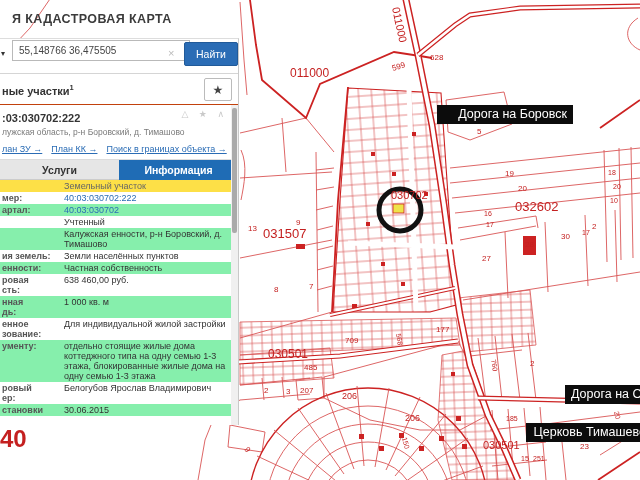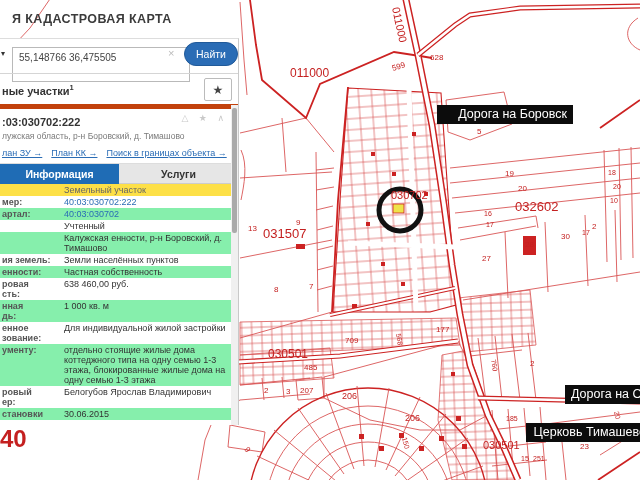--- a/index.html
+++ b/index.html
@@ -9,28 +9,28 @@
   #map-svg{position:absolute;left:0;top:0;z-index:0;}
   .map-box{position:absolute;z-index:1;background:#0c0c0c;color:#fff;
            font-size:12.5px;padding:2px 6px 3px 6px;white-space:nowrap;overflow:hidden;text-align:right;}
   
   .page-title{position:absolute;left:12px;top:12px;z-index:3;
               font-size:12.5px;font-weight:700;letter-spacing:.4px;color:#3b3b3b;}
   .ui-left{position:absolute;left:0;top:38px;width:238px;height:386px;z-index:2;
            background:#fff;border-right:1px solid #c9c9c9;border-top:1px solid #ddd;}
   .search-row{position:relative;height:34px;}
   .dd-caret{position:absolute;left:1px;top:10px;font-size:8px;color:#333;cursor:pointer;}
-  .search-input{position:absolute;left:12px;top:8px;width:156px;height:19px;
-                border:1px solid #b9b9b9;font-size:10px;color:#444;padding:0 14px 14px 6px;
+  .search-input{position:absolute;left:12px;top:1px;width:156px;height:19px;
+                border:1px solid #b9b9b9;font-size:10px;color:#444;padding:0 14px 0 6px;
                 font-family:"Liberation Sans",sans-serif;}
   .clear-x{position:absolute;left:168px;top:9px;font-size:11px;color:#bbb;cursor:pointer;line-height:1;}
   .find-btn{position:absolute;left:184px;top:3px;width:54px;height:24px;background:#2a6cb5;
-            color:#fff;border:1px solid #215a99;border-radius:12px;font-size:10.5px;
+            color:#fff;border:1px solid #215a99;border-radius:2px;font-size:10.5px;
             font-family:"Liberation Sans",sans-serif;cursor:pointer;}
-  .results-row{position:relative;height:30px;border-top:1px solid #d5d5d5;border-bottom:5px solid #c2410c;}
+  .results-row{position:relative;height:30px;border-top:1px solid #d5d5d5;border-bottom:1px solid #c2410c;}
   .results-title{position:absolute;left:2px;top:9px;font-size:11px;font-weight:700;color:#333;}
   .results-title sup{font-size:7.5px;}
   .fav-btn{position:absolute;left:204px;top:4px;width:28px;height:23px;background:#fff;
            border:1px solid #bbb;border-radius:2px;font-size:12px;color:#444;cursor:pointer;padding:0;}
   
   .parcel-card{position:relative;height:320px;overflow:hidden;}
   .pc-head{position:relative;padding:3px 0 0 2px;}
   .pc-id{font-size:11px;font-weight:700;color:#333;}
   .pc-icons{position:absolute;right:10px;top:4px;font-size:9px;color:#c9c9c9;letter-spacing:4px;}
   .pc-addr{font-size:8.5px;color:#7a7a7a;padding:2px 8px 3px 2px;line-height:1.15;}
@@ -232,22 +232,22 @@
       <span class="pc-id">:03:030702:222</span>
       <span class="pc-icons">△ ★ ∧</span>
     </div>
     <div class="pc-addr">лужская область, р-н Боровский, д. Тимашово</div>
     <div class="pc-links">
       <a href="#">лан ЗУ →</a>
       <a href="#">План КК →</a>
       <a href="#">Поиск в границах объекта →</a>
     </div>
     <div class="tabs">
+      <div class="tab off">Услуги</div>
       <div class="tab on">Информация</div>
-      <div class="tab off">Услуги</div>
     </div>
     <table class="info">
       <tbody id="info-body">
           <tr class="hdr">
             <td class="lbl"></td>
             <td class="val">Земельный участок</td>
           </tr>
           <tr>
             <td class="lbl">мер:</td>
             <td class="val lnk">40:03:030702:222</td>

